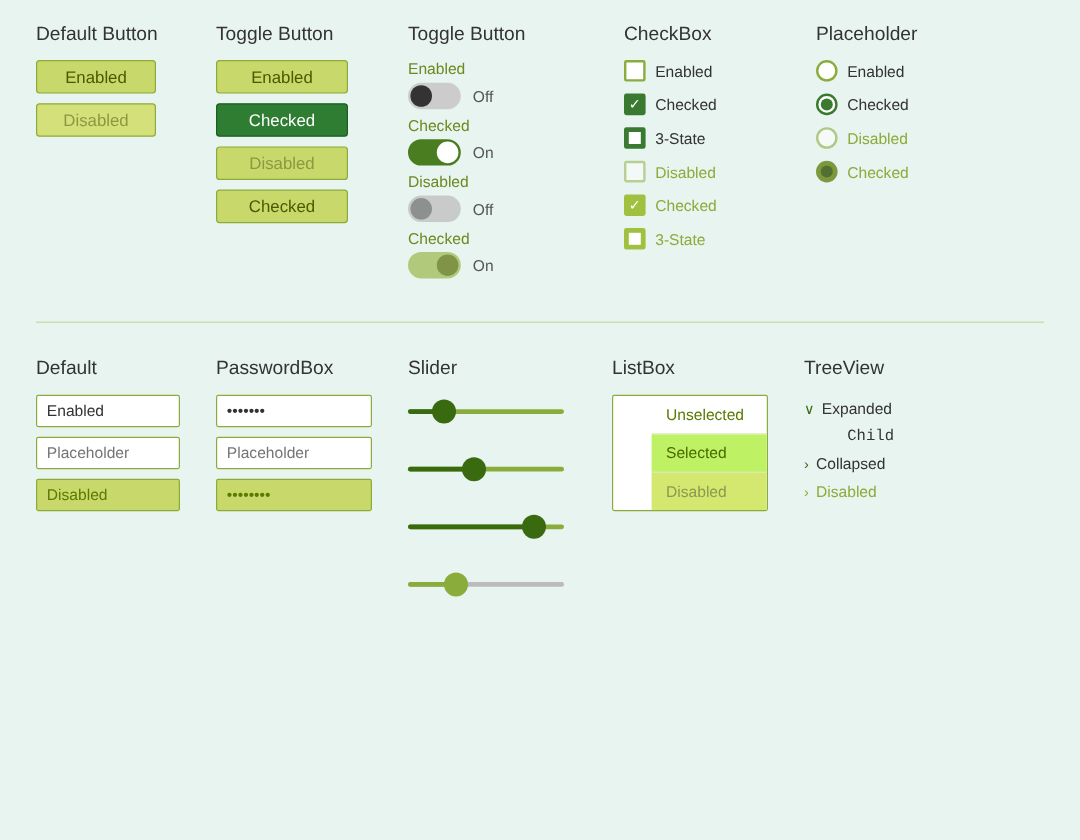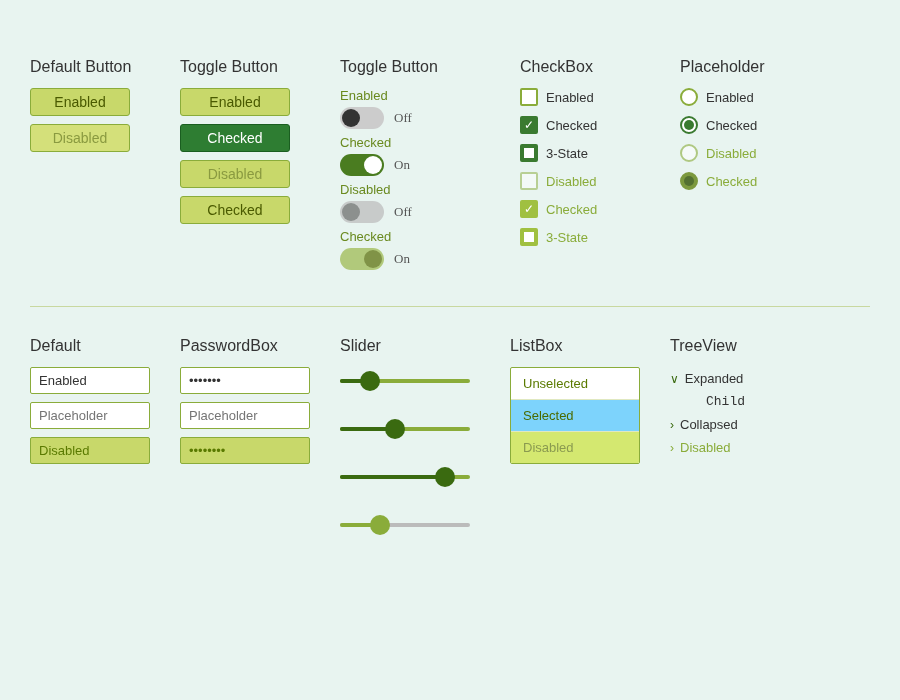--- a/index.html
+++ b/index.html
@@ -11,21 +11,20 @@
       width: 900px;
       height: 700px;
       overflow: hidden;
     }
 
     .main-container {
       padding: 20px 30px;
       display: flex;
       flex-direction: column;
       gap: 30px;
-      margin-top: 38px;
     }
 
     
     .section-title {
       font-size: 16px;
       font-weight: 500;
       color: #333;
       margin-bottom: 12px;
     }
 
@@ -90,21 +89,20 @@
       cursor: default;
     }
 
     
     .toggle-switch-group { min-width: 180px; }
     .toggle-switch-row {
       display: flex;
       align-items: center;
       gap: 10px;
       margin-bottom: 6px;
-      font-family: Liberation Serif, serif;
     }
     .switch-label-above {
       color: #6a8a20;
       font-size: 13px;
       margin-bottom: 4px;
     }
     .switch-track {
       width: 44px;
       height: 22px;
       border-radius: 11px;
@@ -335,31 +333,32 @@
     .slider-track-fill.fill4 { background: #8aac3a; width: 42px; }
 
     
     .listbox-group { min-width: 160px; }
     .listbox-container {
       width: 130px;
       border: 1px solid #8aac3a;
       border-radius: 2px;
       overflow: hidden;
       background: white;
+      padding-left: 32px;
     }
     .list-item {
       padding: 8px 12px;
       font-size: 13px;
       color: #5a7a00;
       border-bottom: 1px solid #e0e8c0;
       cursor: pointer;
     }
     .list-item:last-child { border-bottom: none; }
     .list-item.selected {
-      background: #7dd3fc;
+      background: #bef264;
       color: #4a6a00;
     }
     .list-item.disabled-item {
       background: #d4e870;
       color: #8a9a50;
     }
 
     
     .treeview-group { min-width: 160px; }
     .tree-item {

